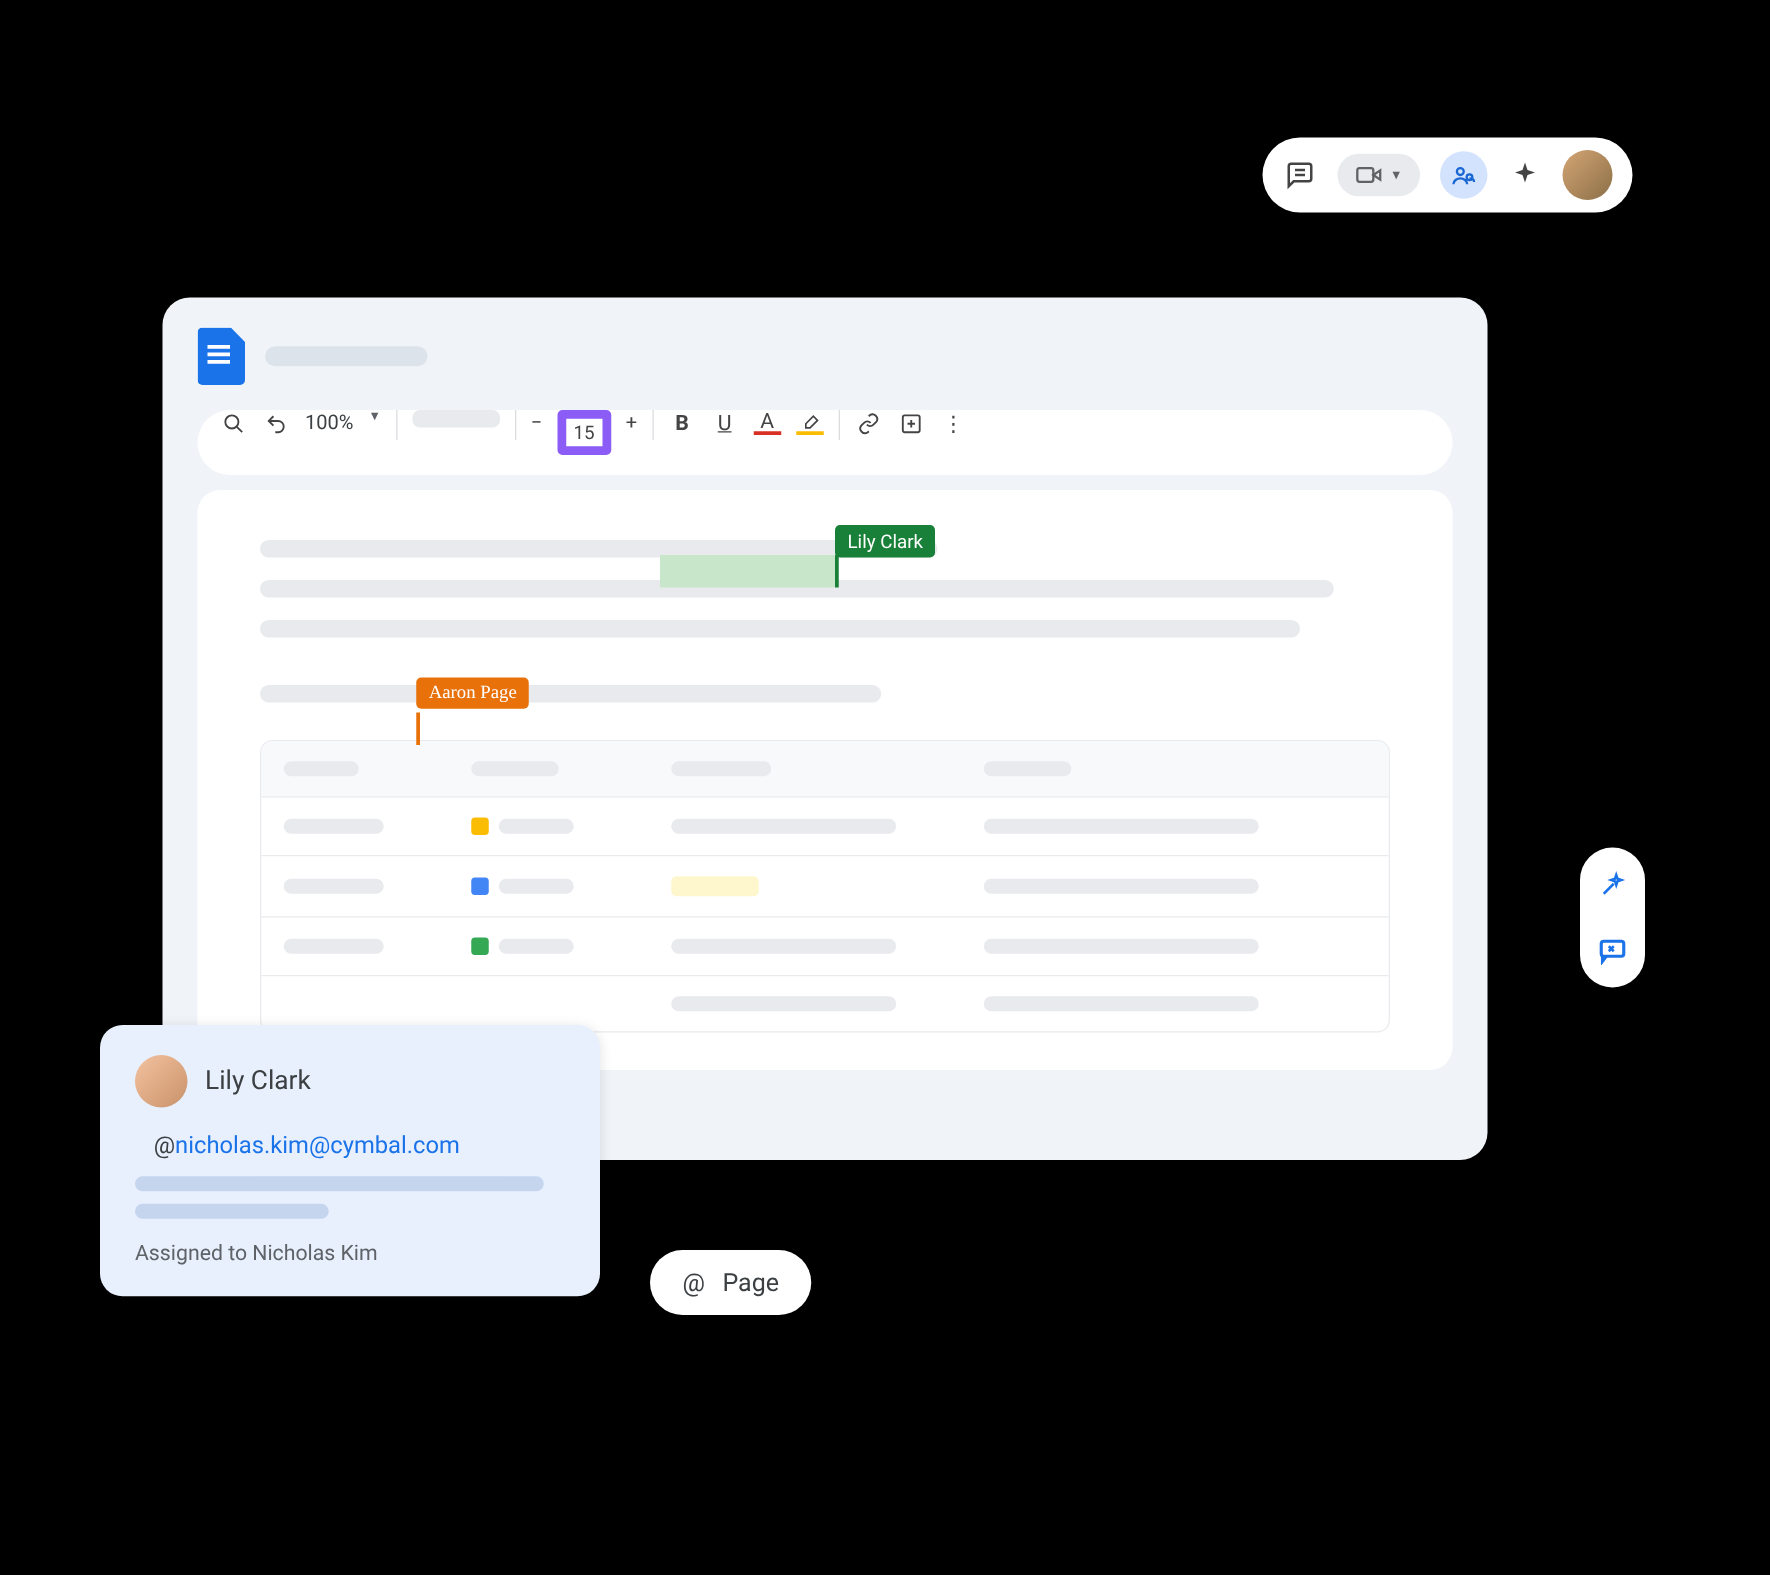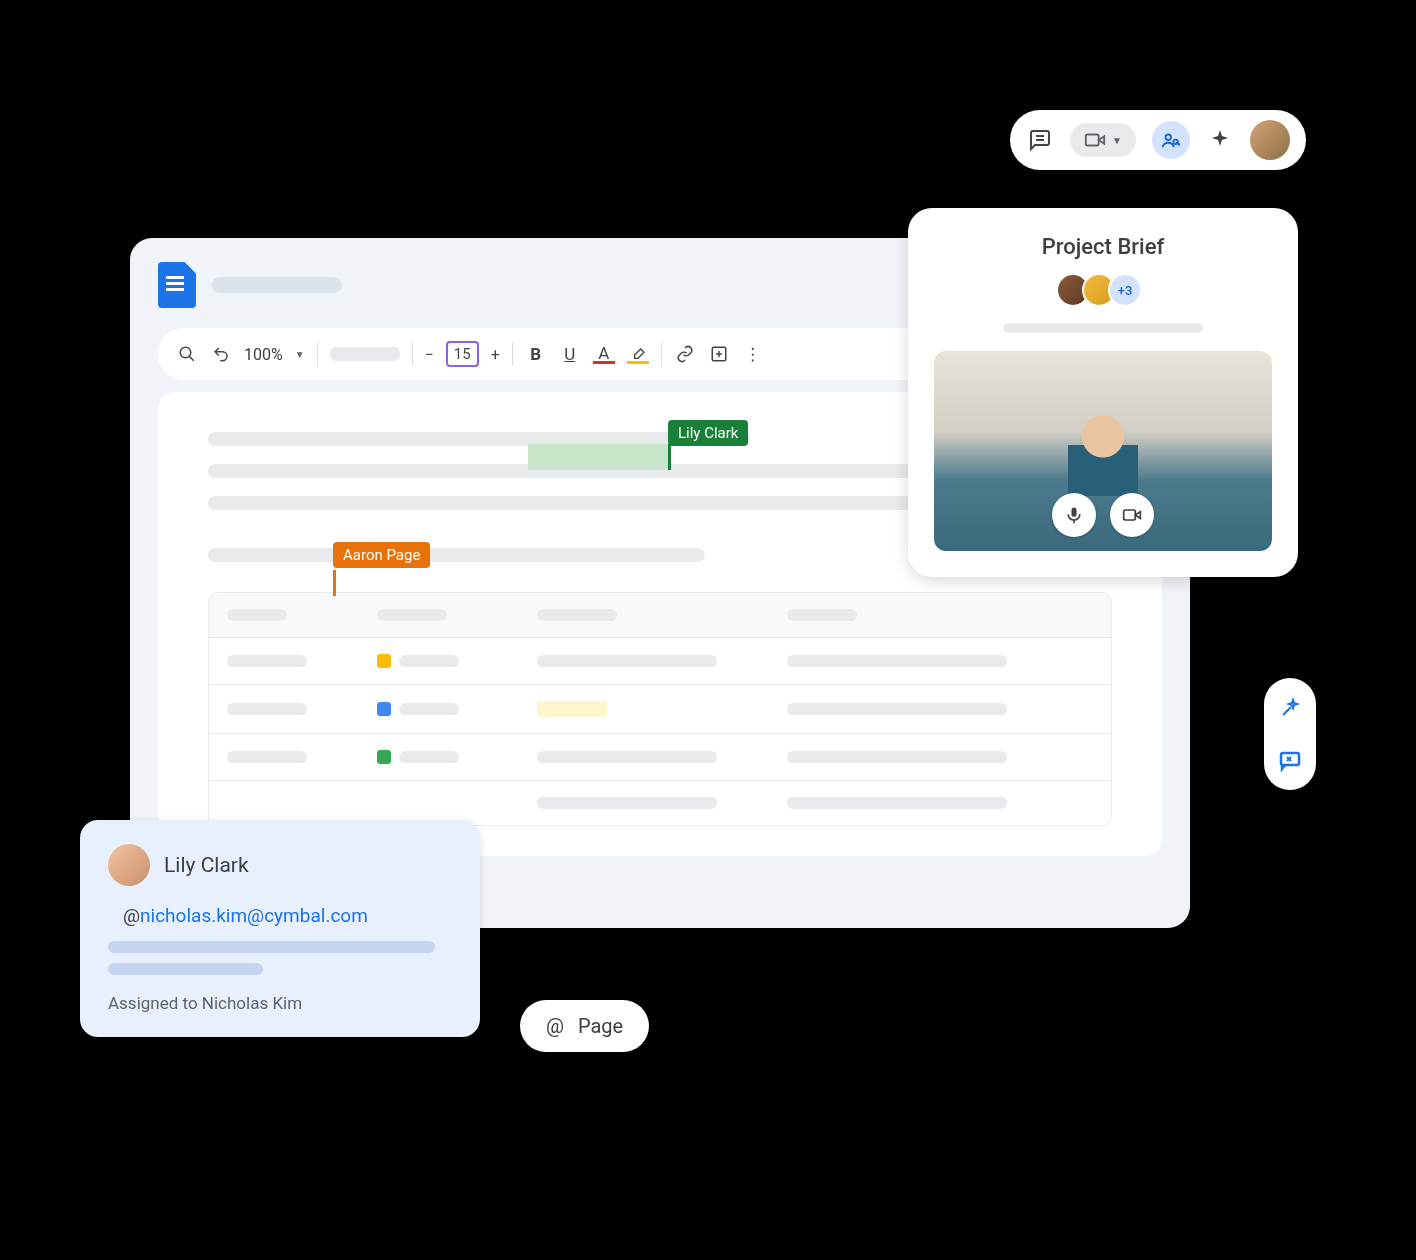--- a/index.html
+++ b/index.html
@@ -93,36 +93,36 @@
       width: 130px; height: 16px;
       background:#dde3ea;
       border-radius: 8px;
     }
     .doc-toolbar {
       margin: 8px 28px;
       background:#fff;
       border-radius: 30px;
       height: 52px;
       display:flex;
-      align-items:center;
+      align-items:flex-start;
       padding: 0 18px;
       gap: 12px;
       color:#444;
     }
     .tool-sep {
       width:1px; height:24px; background:#dadce0;
     }
     .zoom-text { font-size: 16px; color:#3c4043; }
     .dropdown-caret { font-size:10px; color:#5f6368; }
     .font-ph {
       width: 70px; height: 14px;
       background:#e8eaed; border-radius:6px;
     }
     .font-size-box {
-      border:2px solid #8b5cf6;
+      border:7px solid #8b5cf6;
       padding: 2px 6px;
       border-radius:4px;
       font-size:15px;
     }
     .tool-icon {
       width:22px;height:22px;
       display:flex;align-items:center;justify-content:center;
       font-size:17px;
     }
 
@@ -143,21 +143,21 @@
       position:absolute;
       color:#fff;
       font-size:15px;
       padding: 4px 10px;
       border-radius: 4px;
       white-space:nowrap;
     }
     .cursor-green { background:#188038; top: 28px; left: 510px; }
     .cursor-caret-green { position:absolute; top:52px; left:510px; width:3px; height:26px; background:#188038;}
     .highlight-green { position:absolute; top:52px; left:370px; width:140px; height:26px; background:#c8e6c9;}
-    .cursor-orange { background:#e8710a; top: 150px; left:175px;}
+    .cursor-orange { background:#e8710a; top: 150px; left:175px;font-family:Liberation Serif, serif;}
     .cursor-caret-orange{ position:absolute; top:178px; left:175px; width:3px; height:26px; background:#e8710a;}
 
     .table-block {
       border:1px solid #e8eaed;
       border-radius: 10px;
       margin-top: 30px;
       overflow:hidden;
     }
     .table-row { display:flex; border-top:1px solid #e8eaed;}
     .table-row:first-child{border-top:none;background:#f8f9fa;}
@@ -438,44 +438,20 @@
     </div>
     <div class="rail-icon">
       <svg width="24" height="24" viewBox="0 0 24 24" fill="none" stroke="currentColor" stroke-width="2.5">
           <rect x="3" y="5" width="18" height="12" rx="2"></rect>
           <path d="M7 17l-3 4v-4"></path>
           <path d="M9 9l4 4M13 9l-4 4" stroke-width="2"></path>
         </svg>
     </div>
   </div>
 
-  <div class="meet-panel">
-    <div class="meet-title">Project Brief</div>
-    <div class="meet-avatars">
-      <div class="meet-avatar av1"></div>
-      <div class="meet-avatar av2"></div>
-      <div class="meet-avatar av-more">+3</div>
-    </div>
-    <div class="meet-line"></div>
-    <div class="meet-video">
-      <div class="meet-btn">
-        <svg width="20" height="20" viewBox="0 0 24 24" fill="currentColor">
-            <path d="M12 14a3 3 0 0 0 3-3V6a3 3 0 0 0-6 0v5a3 3 0 0 0 3 3z"></path>
-            <path d="M19 11a7 7 0 0 1-14 0" fill="none" stroke="currentColor" stroke-width="2"></path>
-            <line x1="12" y1="18" x2="12" y2="22" stroke="currentColor" stroke-width="2"></line>
-          </svg>
-      </div>
-      <div class="meet-btn">
-        <svg width="20" height="20" viewBox="0 0 24 24" fill="none" stroke="currentColor" stroke-width="2">
-            <rect x="2" y="6" width="14" height="12" rx="2"></rect>
-            <path d="M22 8l-6 4 6 4V8z"></path>
-          </svg>
-      </div>
-    </div>
-  </div>
 
   <div class="comment-card">
     <div class="cc-header">
       <div class="cc-avatar"></div>
       <div class="cc-name">Lily Clark</div>
     </div>
     <div class="cc-mention">
       <span>@</span><span>nicholas.kim@cymbal.com</span>
     </div>
     <div class="cc-line" style="width:95%"></div>

